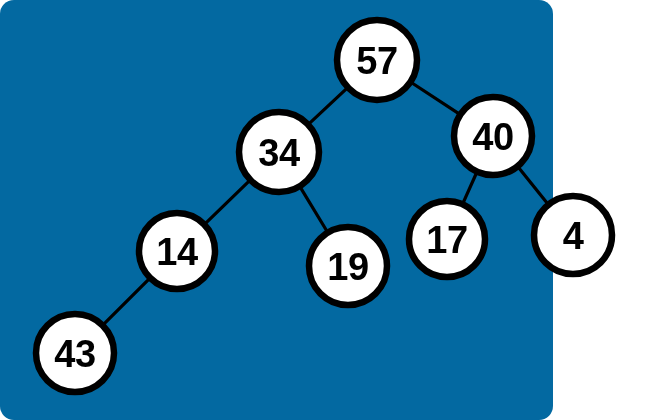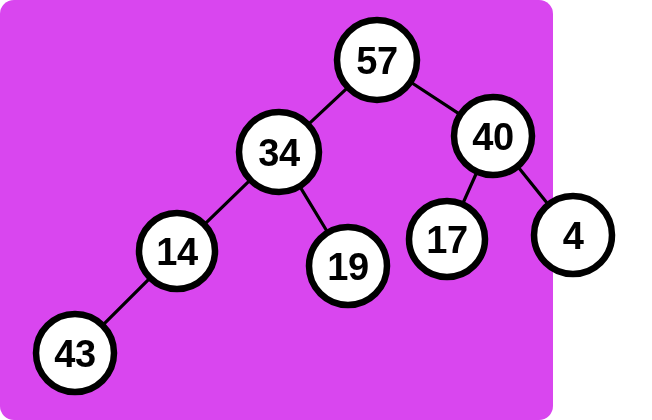--- a/index.html
+++ b/index.html
@@ -10,21 +10,21 @@
   body {
     width: 652px;
     height: 420px;
     overflow: hidden;
     font-family: "Liberation Sans", sans-serif;
   }
   #tree-canvas {
     position: relative;
     width: 553px;
     height: 420px;
-    background: #d946ef;
+    background: #0369a1;
     border-radius: 14px;
   }
   svg.tree-svg {
     display: block;
     width: 652px;
     height: 420px;
   }
   .edge-line {
     stroke: #000000;
     stroke-width: 3.2;

